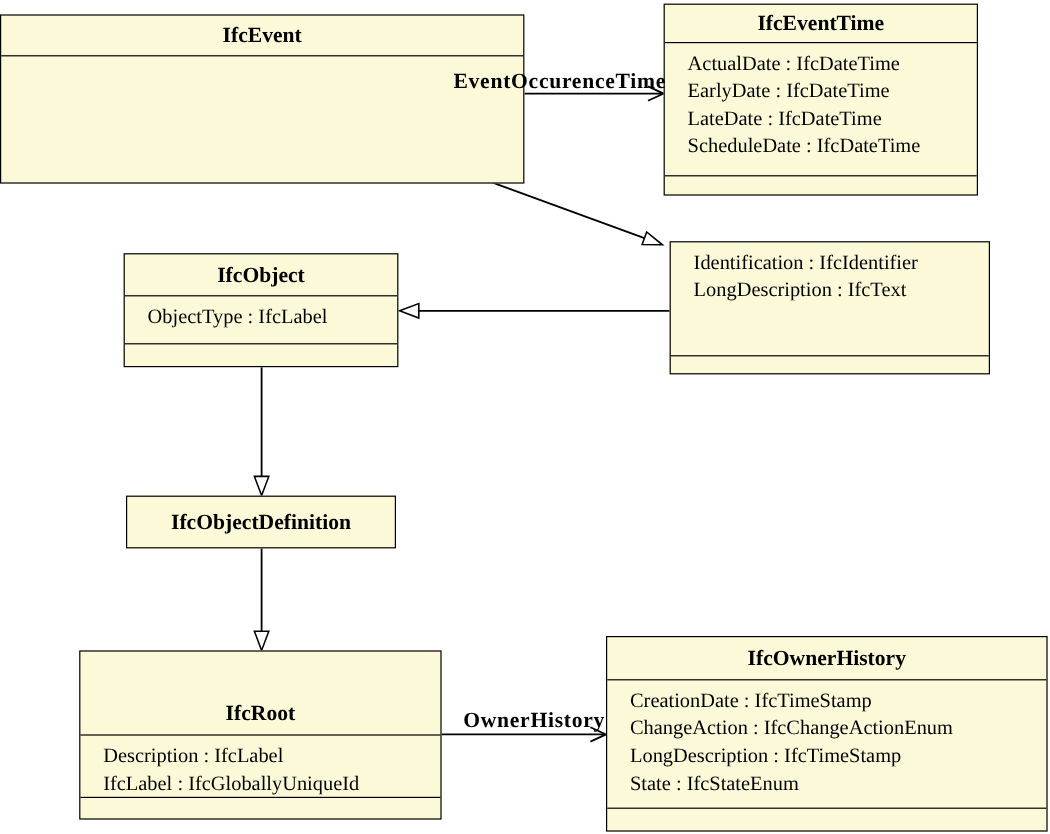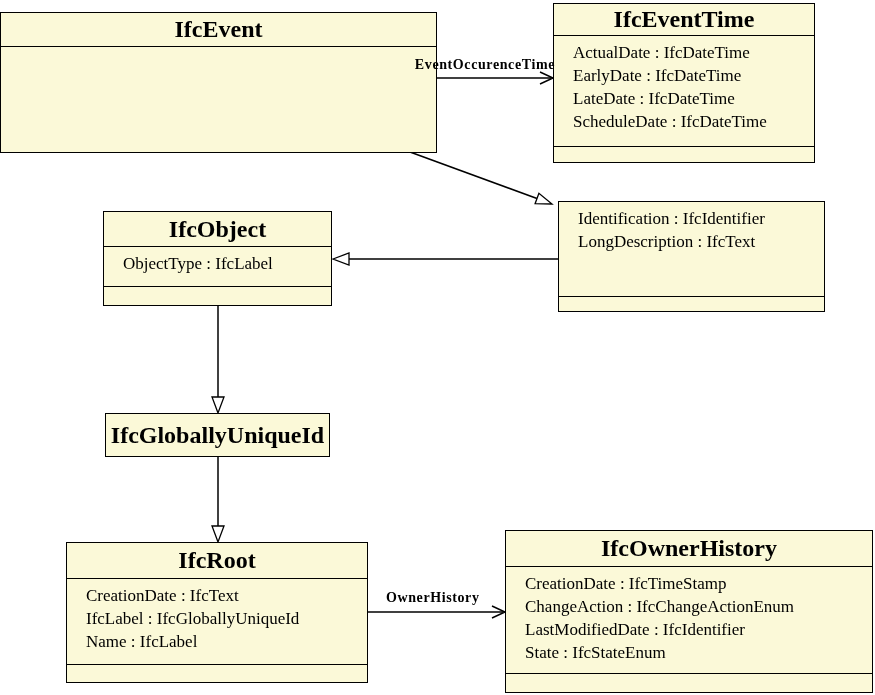--- a/index.html
+++ b/index.html
@@ -7,21 +7,21 @@
     position:relative; width:875px; height:695px; background:#ffffff;
     font-family:"Liberation Serif","DejaVu Serif",serif; color:#000;
     overflow:hidden;
   }
   .cls {
     position:absolute; background:#fbf9d8; border:1.5px solid #000;
     box-sizing:border-box; display:flex; flex-direction:column;
   }
   .cls .title {
     display:flex; align-items:center; justify-content:center;
-    font-weight:bold; font-size:24px; border-bottom:1px solid #000;
+    font-weight:bold; font-size:18px; border-bottom:1px solid #000;
     flex:0 0 auto;
   }
   .cls .attrs {
     flex:1 1 auto; font-size:17px; line-height:23px;
     padding:5px 6px 0 19px; border-bottom:1px solid #000;
     white-space:nowrap; overflow:hidden;
   }
   .cls .ops { flex:0 0 auto; }
   .cls.single .title { border-bottom:none; flex:1 1 auto; }
 
@@ -38,29 +38,29 @@
   #ifc-process .title   { height:31px; }
   #ifc-process .ops     { height:14px; }
 
   #ifc-object           { left:103px; top:211px; width:229px; height:95px; }
   #ifc-object .title    { height:34px;font-family:Liberation Serif, serif; }
   #ifc-object .ops      { height:18px; }
 
   #ifc-object-definition{ left:105px; top:413px; width:225px; height:44px; }
 
   #ifc-root             { left:66px;  top:542px; width:302px; height:141px; }
-  #ifc-root .title      { height:35px; }
+  #ifc-root .title      { height:35px;margin-top:34px; }
   #ifc-root .ops        { height:17px; }
 
   #ifc-owner-history    { left:505px; top:530px; width:368px; height:163px; }
   #ifc-owner-history .title { height:35px; }
   #ifc-owner-history .ops   { height:18px; }
 
   .edge-label {
-    position:absolute; font-size:14px; font-weight:bold;
+    position:absolute; font-size:18px; font-weight:bold;
     letter-spacing:0.6px; white-space:nowrap;
   }
   #label-event-occurence-time { top:57px;  right:320px; }
   #label-owner-history        { top:590px; left:386px; }
 
   svg.edges { position:absolute; left:0; top:0; width:875px; height:695px; }
   svg.edges line, svg.edges polyline { stroke:#000; stroke-width:1.5; fill:none; }
   svg.edges polygon.hollow { fill:#ffffff; stroke:#000; stroke-width:1.3; }
 </style>
 </head>
@@ -127,39 +127,39 @@
 
   <div class="cls" id="ifc-object">
     <div class="title">IfcObject</div>
     <div class="attrs">
       <div>ObjectType : IfcLabel</div>
     </div>
     <div class="ops"></div>
   </div>
 
   <div class="cls single" id="ifc-object-definition">
-    <div class="title">IfcGloballyUniqueId</div>
+    <div class="title">IfcObjectDefinition</div>
   </div>
 
   <div class="cls" id="ifc-root">
     <div class="title">IfcRoot</div>
     <div class="attrs">
-      <div>CreationDate : IfcText</div>
+      <div>Description : IfcLabel</div>
       <div>IfcLabel : IfcGloballyUniqueId</div>
       <div>Name : IfcLabel</div>
     </div>
     <div class="ops"></div>
   </div>
 
   <div class="cls" id="ifc-owner-history">
     <div class="title">IfcOwnerHistory</div>
     <div class="attrs">
       <div>CreationDate : IfcTimeStamp</div>
       <div>ChangeAction : IfcChangeActionEnum</div>
-      <div>LastModifiedDate : IfcIdentifier</div>
+      <div>LongDescription : IfcTimeStamp</div>
       <div>State : IfcStateEnum</div>
     </div>
     <div class="ops"></div>
   </div>
 
   <div class="edge-label" id="label-event-occurence-time">EventOccurenceTime</div>
   <div class="edge-label" id="label-owner-history">OwnerHistory</div>
 
 </div>
 

